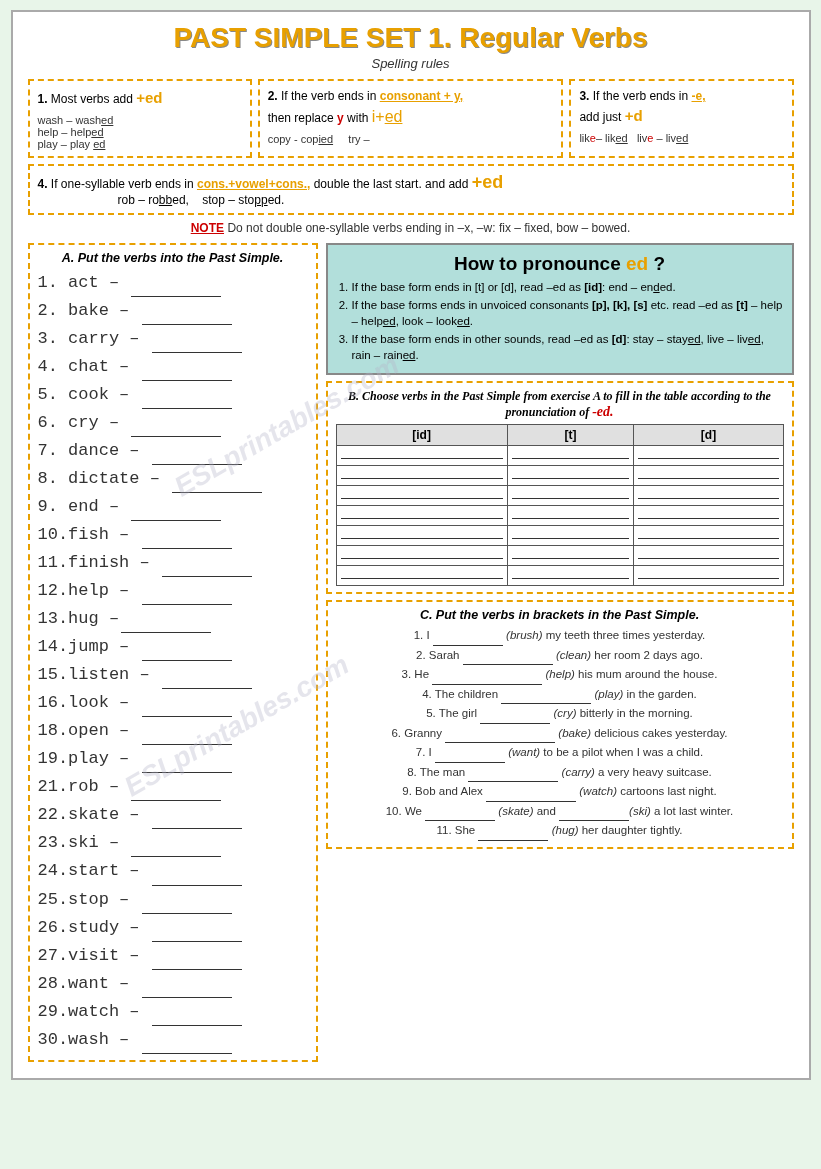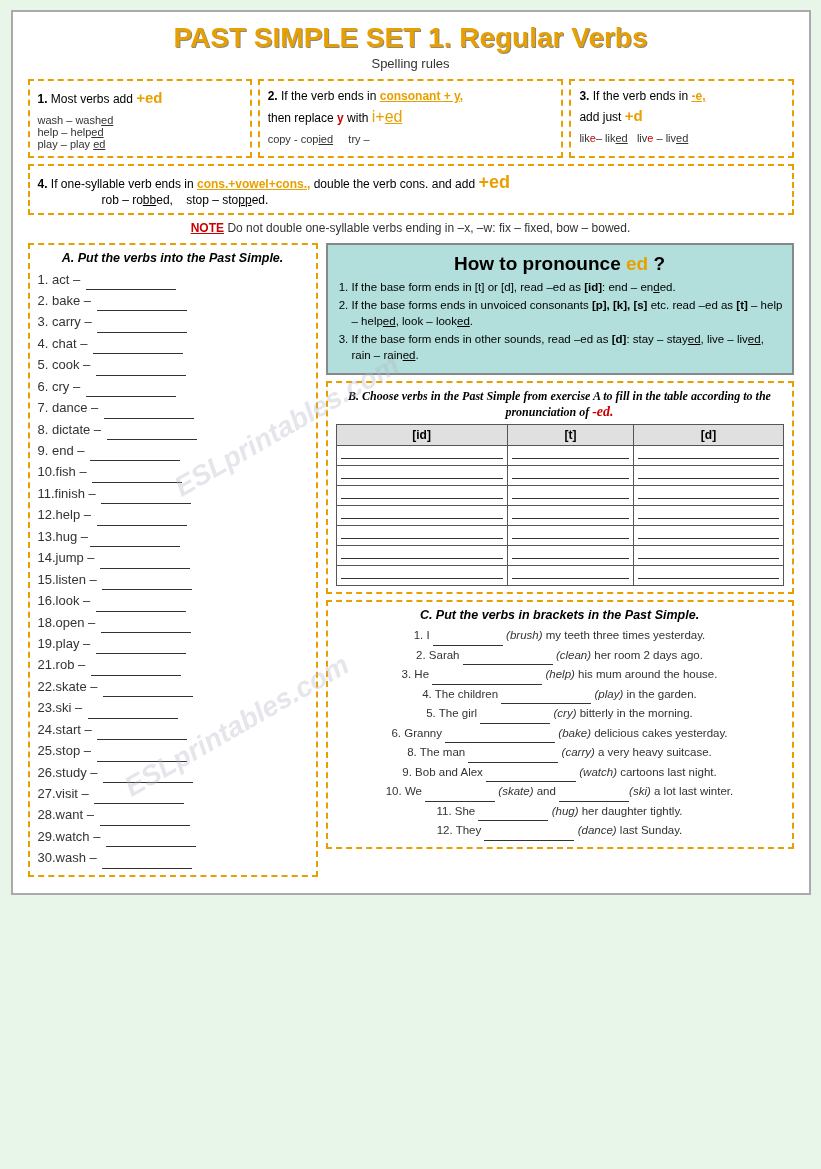--- a/index.html
+++ b/index.html
@@ -24,20 +24,21 @@
       font-weight: bold;
       color: #e8a000;
       text-shadow: 1px 1px 0 #888;
       margin-bottom: 2px;
     }
     .subtitle {
       text-align: center;
       font-size: 13px;
       color: #333;
       margin-bottom: 8px;
+      font-style: italic;
     }
     .rules-section {
       display: flex;
       gap: 6px;
       margin-bottom: 6px;
     }
     .rule-box {
       border: 2px dashed #e8a000;
       padding: 6px 8px;
       flex: 1;
@@ -103,23 +104,24 @@
       text-align: center;
       font-size: 12.5px;
       margin-bottom: 4px;
     }
     .verb-list {
       list-style: none;
       padding: 0;
       columns: 1;
     }
     .verb-list li {
-      font-size: 13px;
+      font-size: 17px;
       line-height: 1.65;
       color: #333;
+      font-family: Liberation Mono, monospace;
     }
     .verb-list li .line {
       display: inline-block;
       border-bottom: 1px solid #333;
       width: 90px;
       vertical-align: bottom;
       margin-left: 2px;
     }
     .pronounce-box {
       background: #b2dfdb;
@@ -300,24 +302,24 @@
         <div class="rule-example">
           lik<span class="red">e</span>– lik<u>ed</u> &nbsp; liv<span class="red">e</span> – liv<u>ed</u>
         </div>
       </div>
     </div>
 
     <div class="rule-box2 double-rule">
       <span class="bold">4.</span>
       <span> If one-syllable verb ends in </span>
       <span class="bold underline orange">cons.+vowel+cons.,</span>
-      <span> double the verb cons. and add </span>
+      <span> double the last start. and add </span>
       <span class="rule-highlight" style="font-size:18px;">+ed</span>
       <br>
-      <span style="margin-left:64px;">
+      <span style="margin-left:80px;">
         rob – ro<u>bb</u>ed, &nbsp;&nbsp; stop – sto<u>pp</u>ed.
       </span>
     </div>
 
     <div class="note-line">
       <span class="note-word">NOTE</span>
       <span>Do not double one-syllable verbs ending in –x, –w: fix – fixed, bow – bowed.</span>
     </div>
 
     <div class="bottom-section">
@@ -428,23 +430,23 @@
 
         <div class="brackets-box">
           <div class="brackets-title">C. Put the verbs in brackets in the Past Simple.</div>
           <ul class="brackets-list">
             <li>1. I <span class="fill-short"></span> <span class="bracket-verb">(brush)</span> my teeth three times yesterday.</li>
             <li>2. Sarah <span class="fill-medium"></span> <span class="bracket-verb">(clean)</span> her room 2 days ago.</li>
             <li>3. He <span class="fill-long"></span> <span class="bracket-verb">(help)</span> his mum around the house.</li>
             <li>4. The children <span class="fill-medium"></span> <span class="bracket-verb">(play)</span> in the garden.</li>
             <li>5. The girl <span class="fill-short"></span> <span class="bracket-verb">(cry)</span> bitterly in the morning.</li>
             <li>6. Granny <span class="fill-long"></span> <span class="bracket-verb">(bake)</span> delicious cakes yesterday.</li>
+            <li>7. I <span class="fill-short"></span> <span class="bracket-verb">(want)</span> to be a pilot when I was a child.</li>
             <li>8. The man <span class="fill-medium"></span> <span class="bracket-verb">(carry)</span> a very heavy suitcase.</li>
             <li>9. Bob and Alex <span class="fill-medium"></span> <span class="bracket-verb">(watch)</span> cartoons last night.</li>
             <li>10. We <span class="fill-short"></span> <span class="bracket-verb">(skate)</span> and <span class="fill-short"></span><span class="bracket-verb">(ski)</span> a lot last winter.</li>
             <li>11. She <span class="fill-short"></span> <span class="bracket-verb">(hug)</span> her daughter tightly.</li>
-            <li>12. They <span class="fill-medium"></span> <span class="bracket-verb">(dance)</span> last Sunday.</li>
           </ul>
         </div>
       </div>
     </div>
   </div>
 </div>
 
 </body></html>

